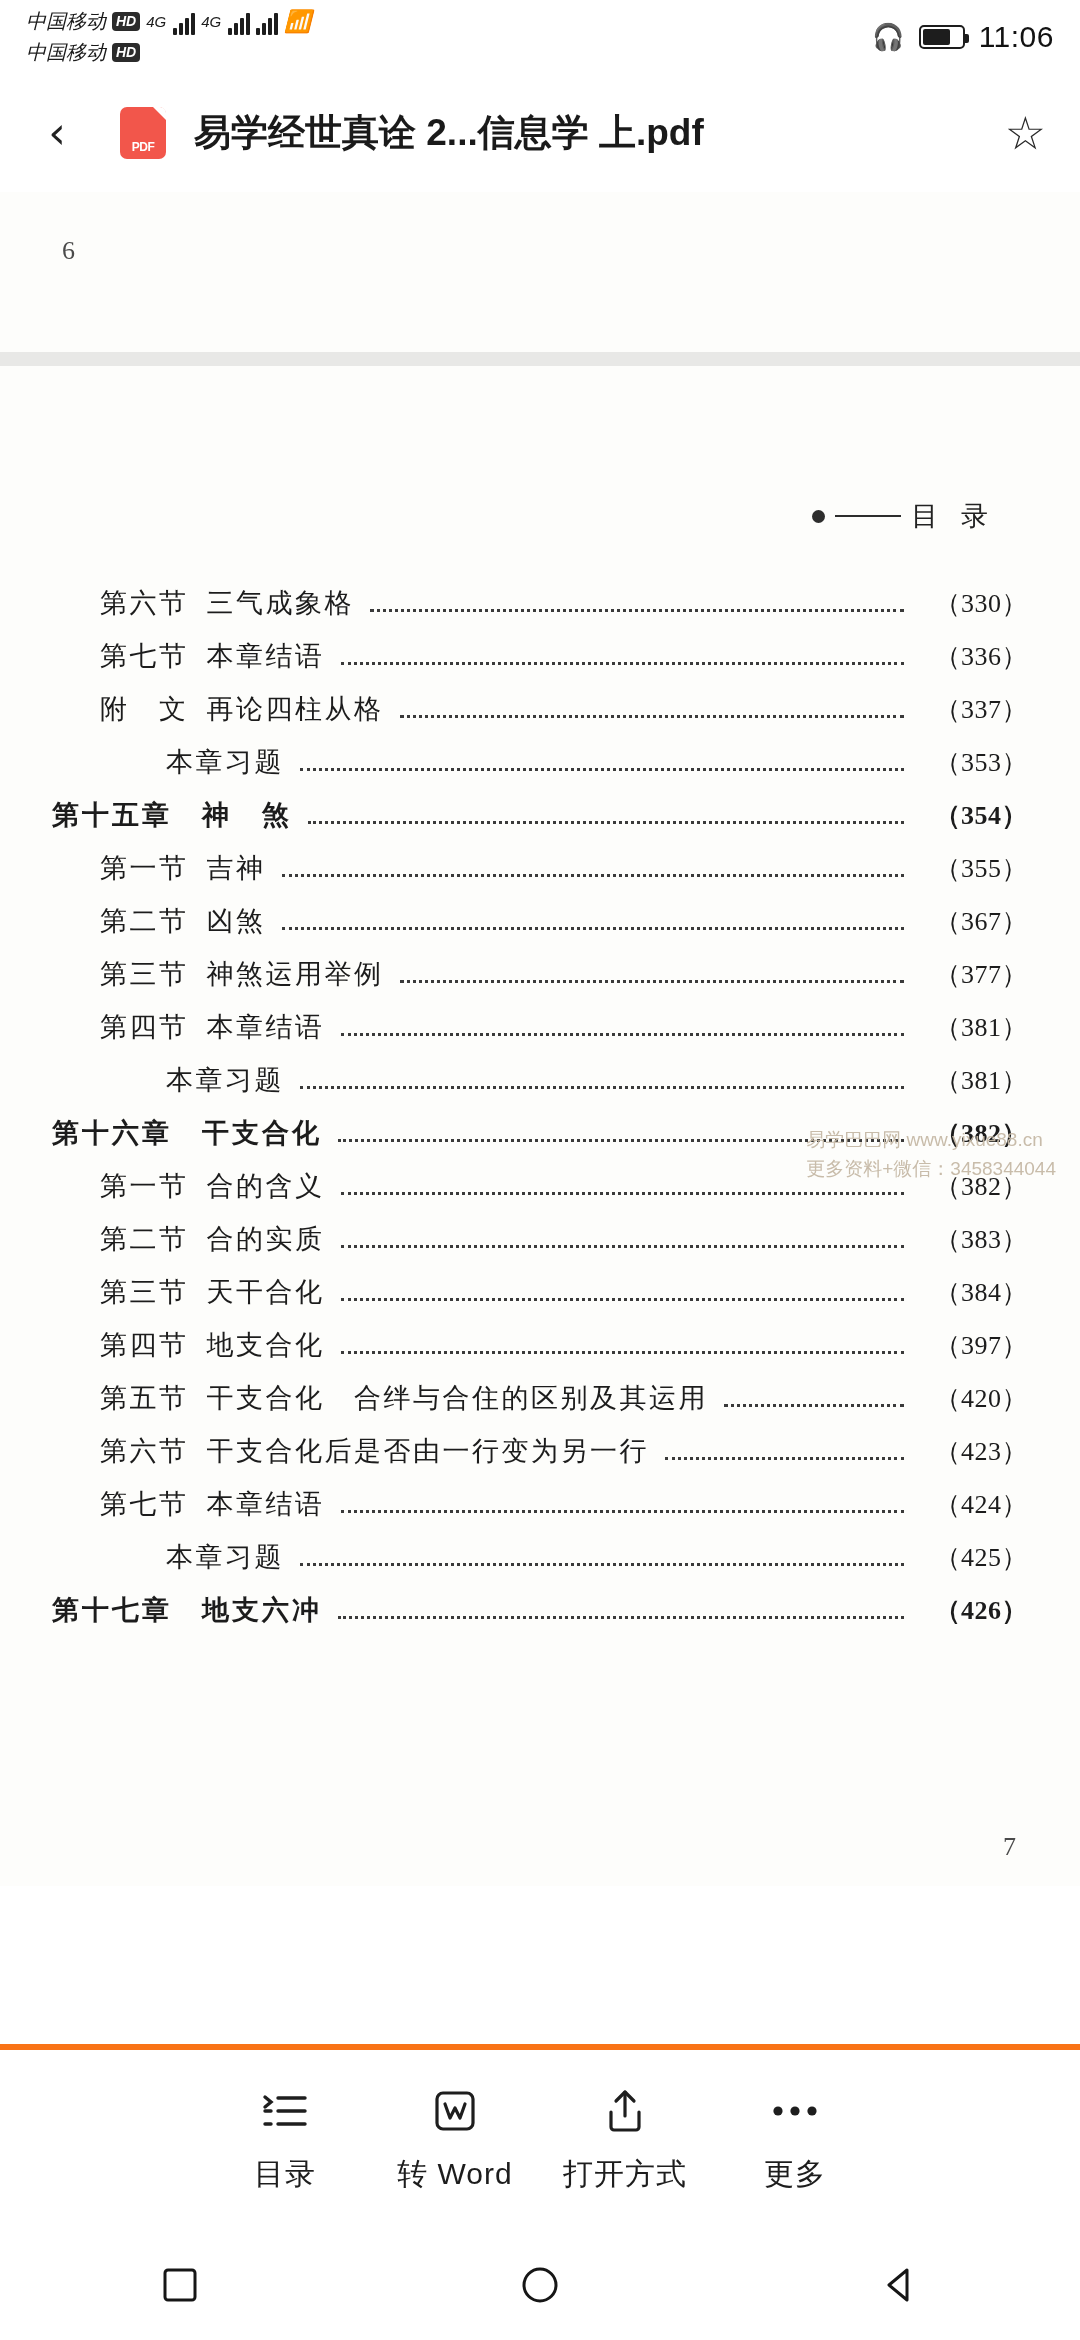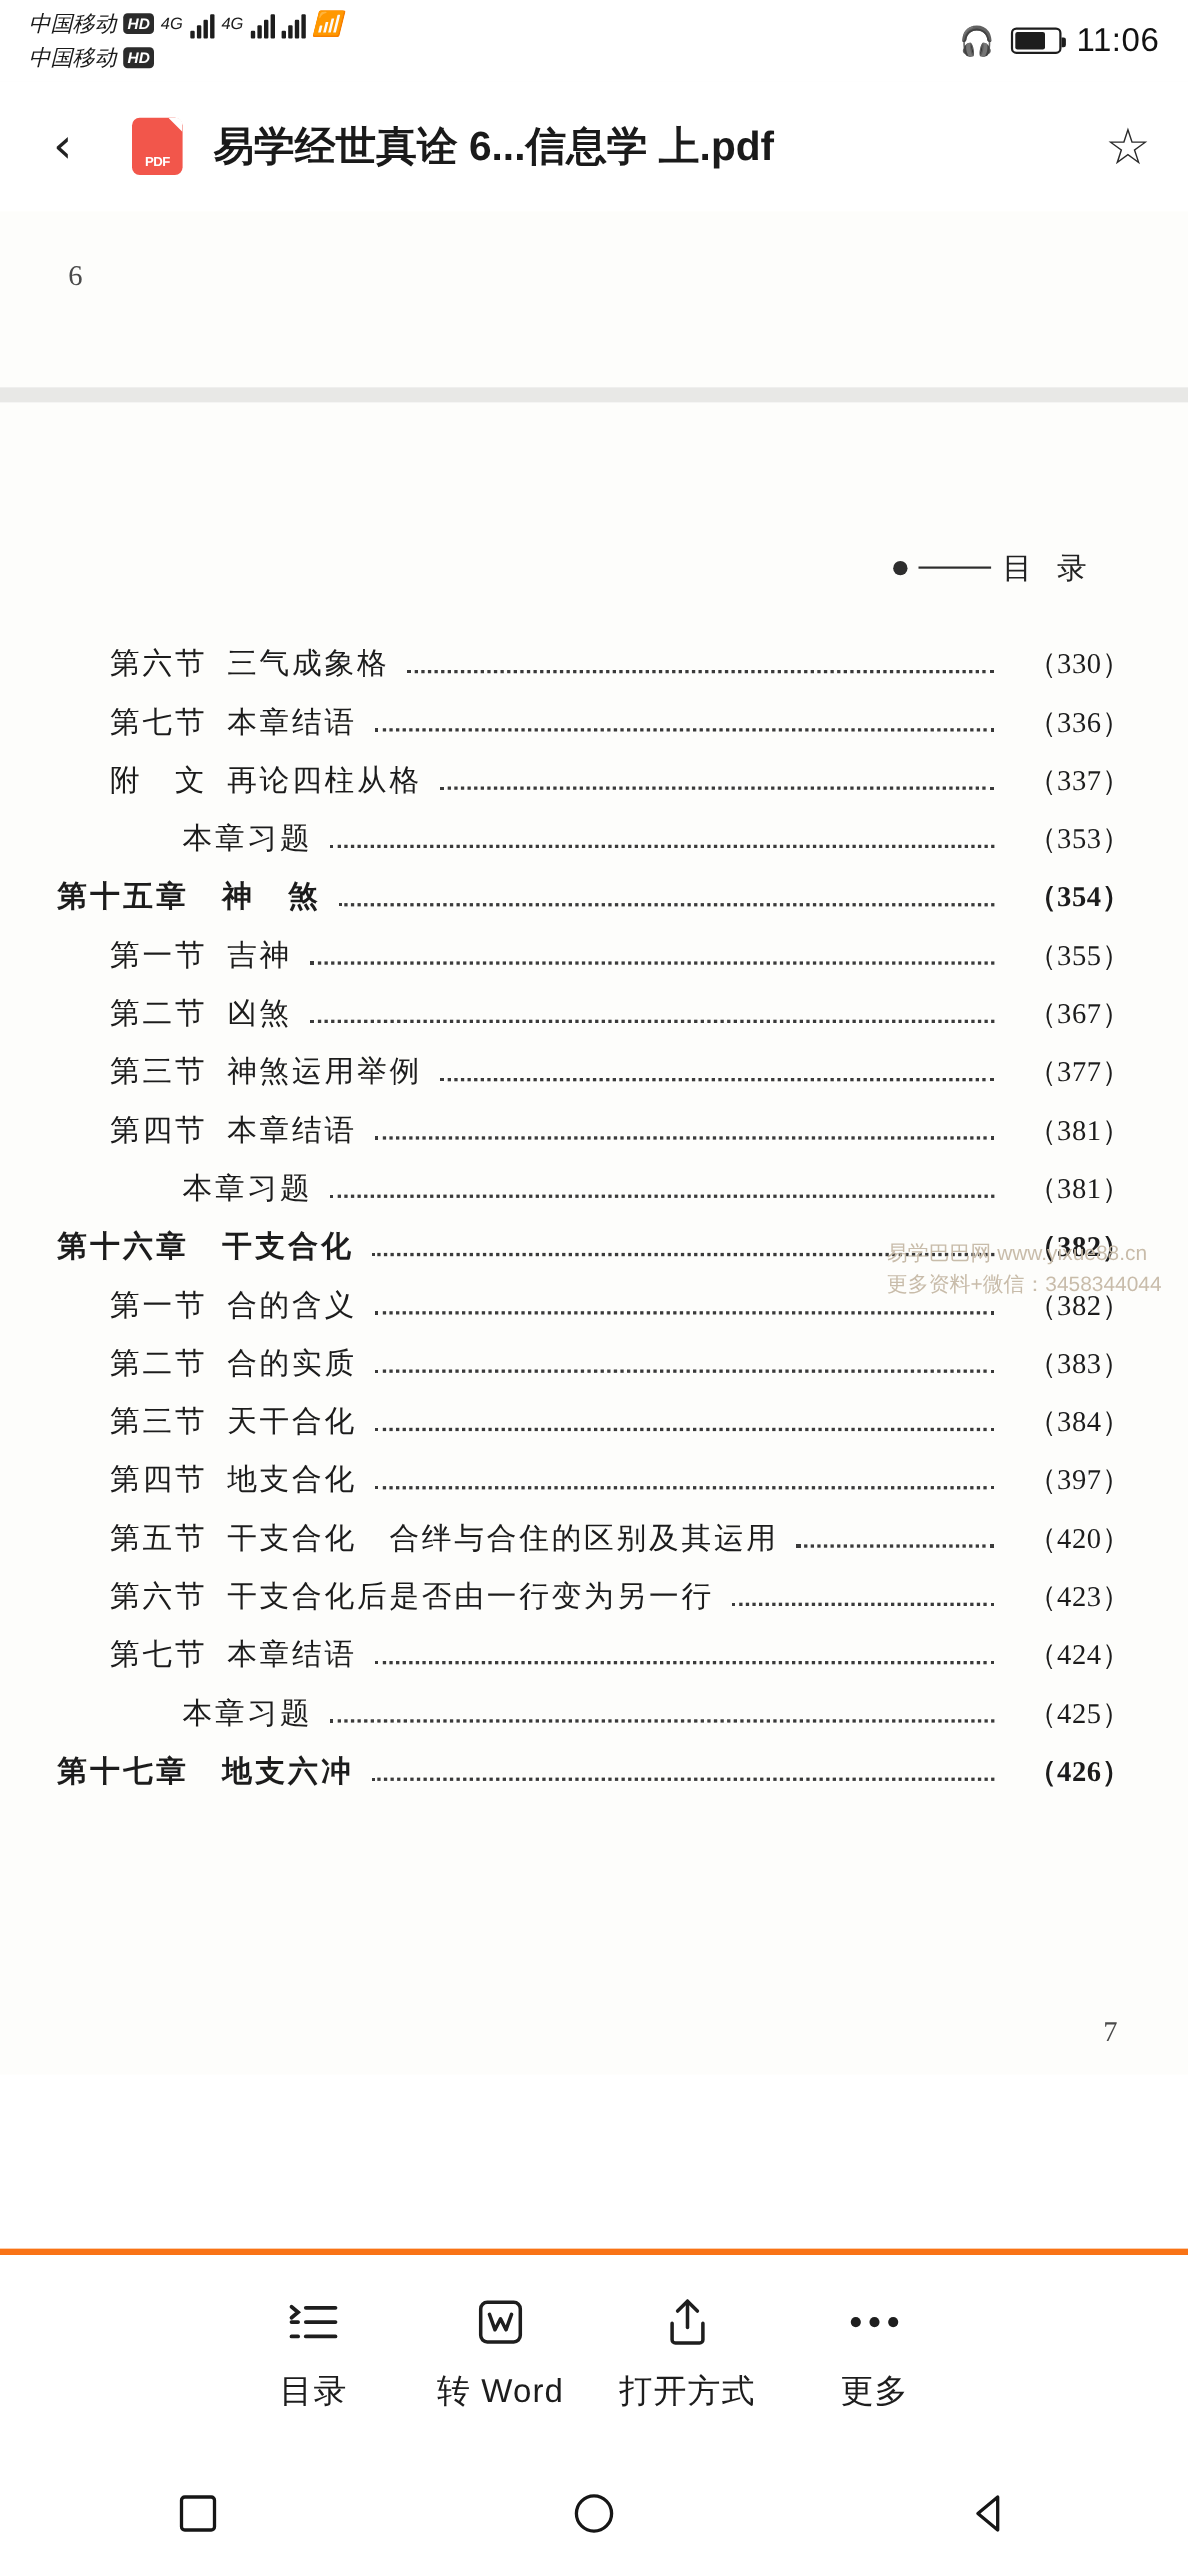--- a/index.html
+++ b/index.html
@@ -332,21 +332,21 @@
         </span>
       <span class="clock">11:06</span>
     </div>
   </div>
 
   <div class="app-bar">
     <div class="back-chevron">‹</div>
     <div class="pdf-badge">
         <span>PDF</span>
       </div>
-    <div class="doc-title">易学经世真诠 6...信息学 上.pdf</div>
+    <div class="doc-title">易学经世真诠 2...信息学 上.pdf</div>
     <div class="app-bar-spacer"></div>
     <div class="star-icon">☆</div>
   </div>
 
   <div class="pages">
     <div class="page-prev">
       <span class="folio">6</span>
     </div>
     <div class="page-gap"></div>
     <div class="page-main">

